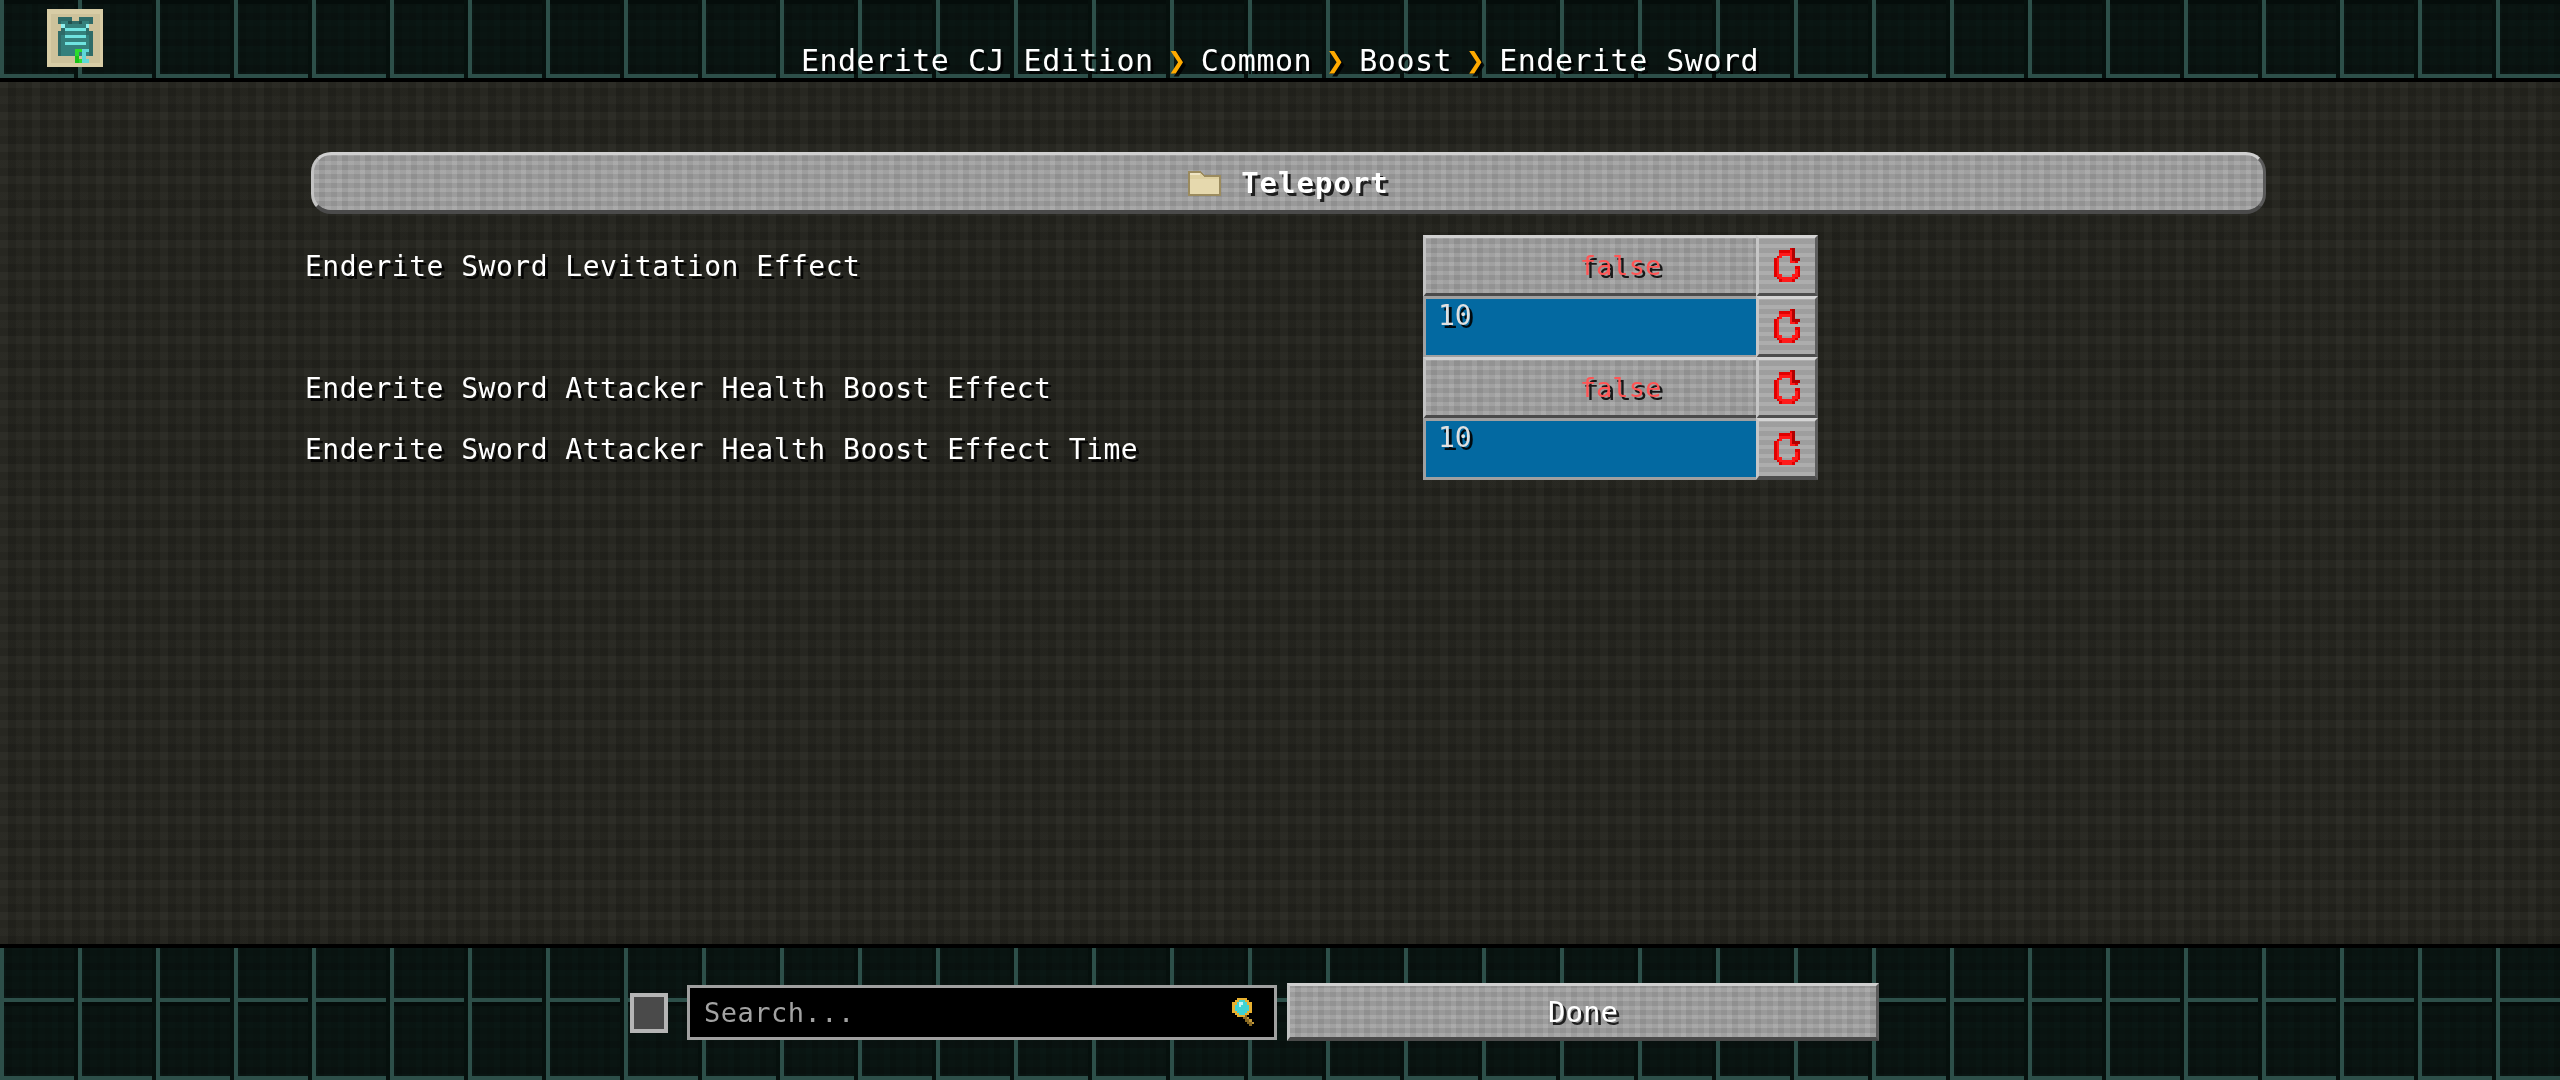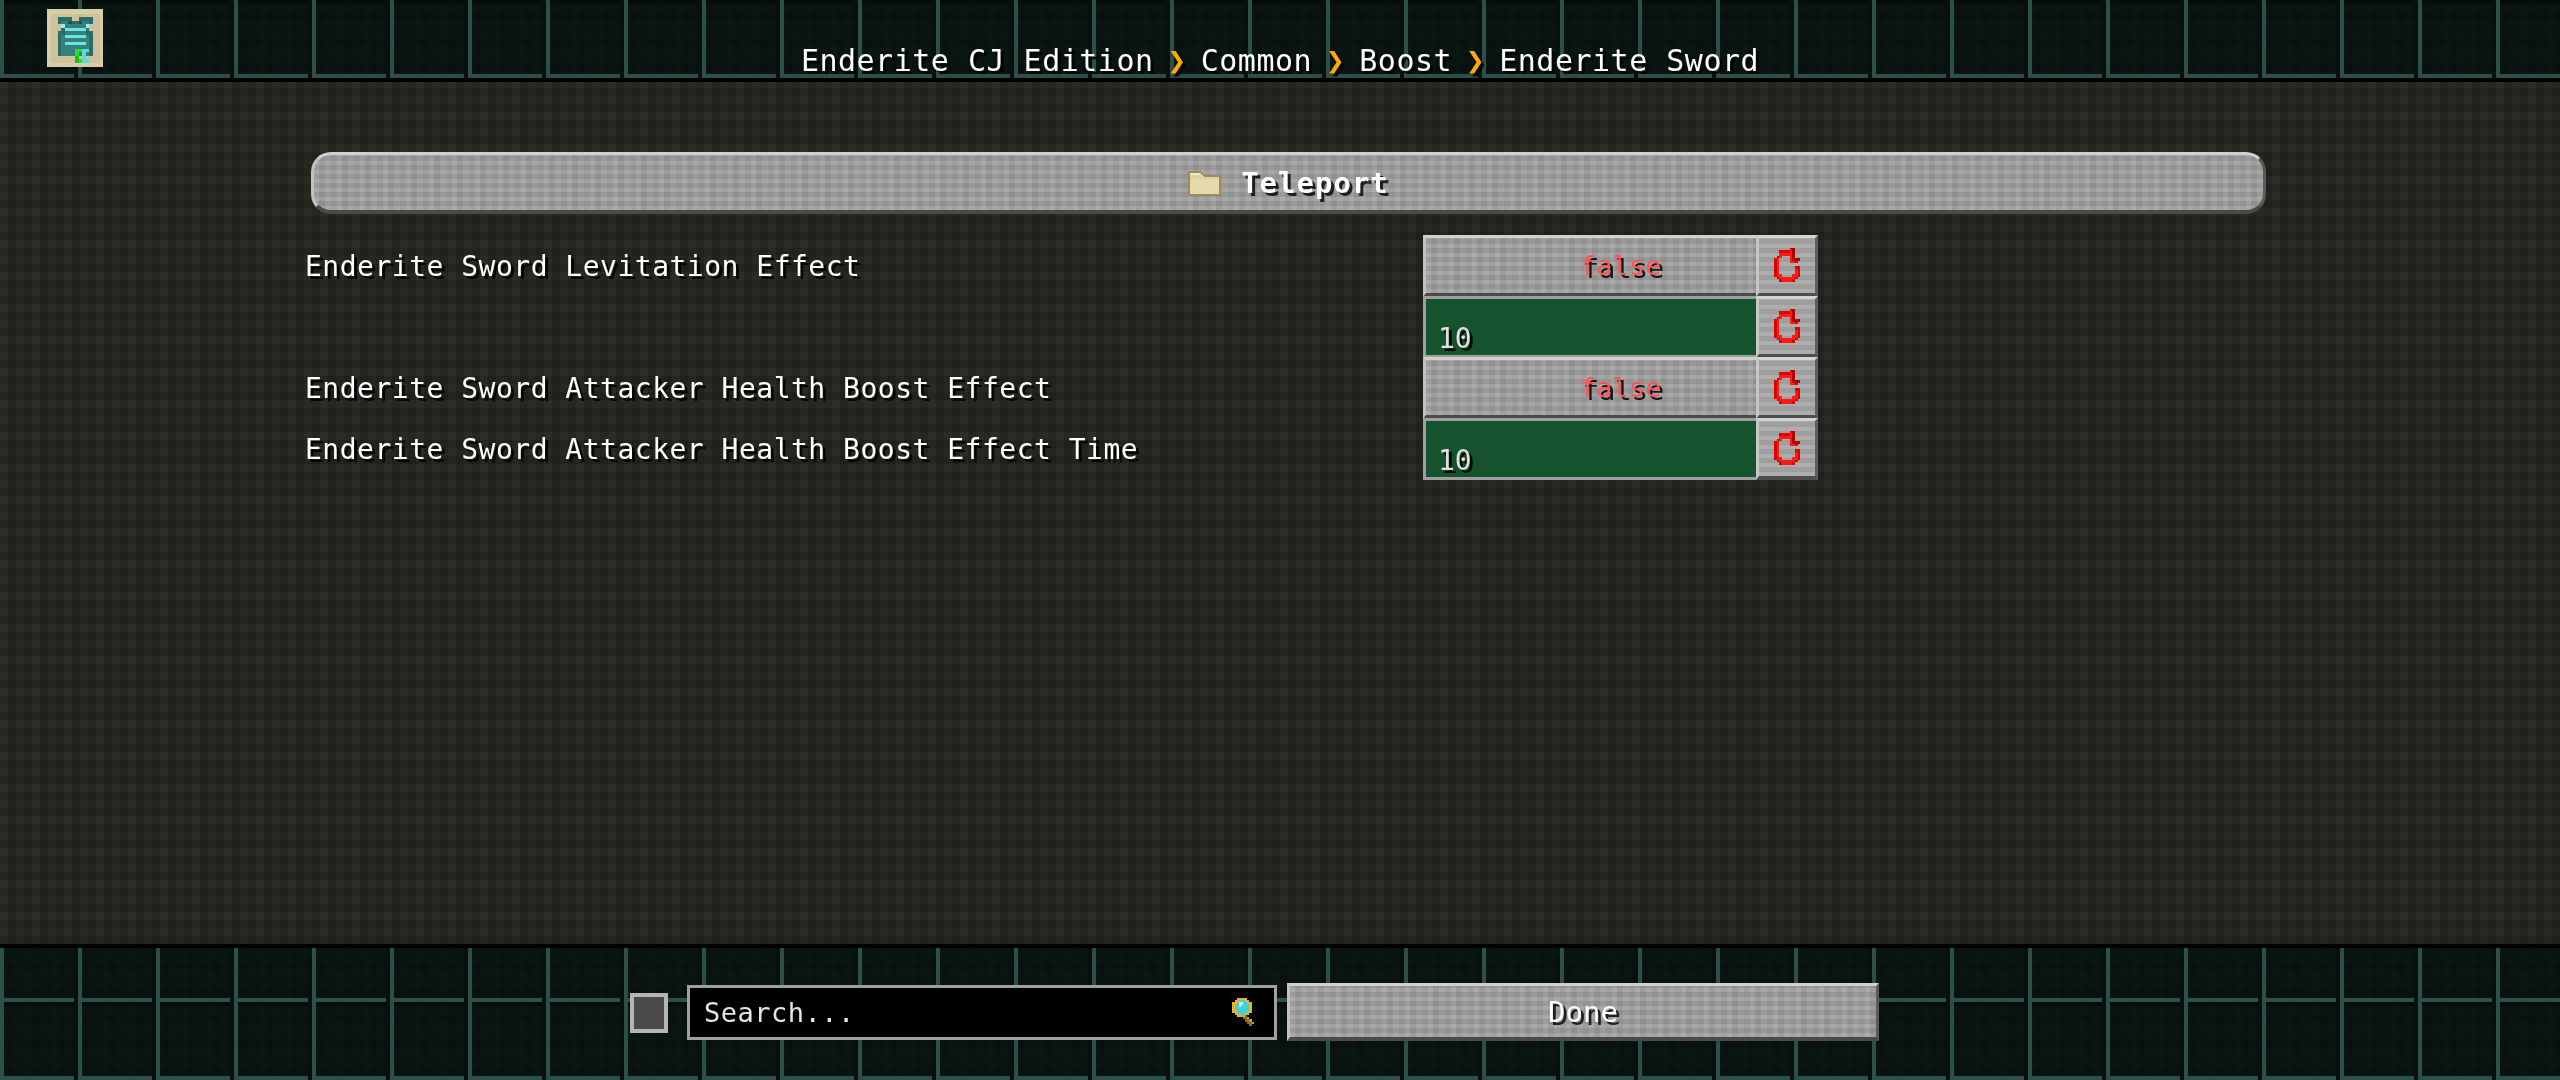--- a/index.html
+++ b/index.html
@@ -118,22 +118,22 @@
     width:62px; height:62px;
   }
 
   
   .bool-btn{ width:100%; height:100%; font-size:27px; }
   .bool-false{ color:#ff5555; text-shadow:3px 3px 0 rgba(0,0,0,.85); }
 
   
   .txt-field{
     width:100%; height:100%;
-    background:#14532d; border:3px solid #a0a0a0;
-    display:flex; align-items:flex-end;
+    background:#0369a1; border:3px solid #a0a0a0;
+    display:flex; align-items:flex-start;
     padding-left:12px;
     font-size:28px; color:#e0e0e0;
     text-shadow:3px 3px 0 rgba(0,0,0,.9);
     cursor:text;
   }
 
   
   .reset-btn{
     width:62px; height:62px;
     background:#a8a8a8;
@@ -160,21 +160,21 @@
   #search-field{
     position:absolute; left:687px; top:985px;
     width:590px; height:55px;
     background:#000;
     border:3px solid #a0a0a0;
     display:flex; align-items:center;
     padding:0 14px;
     cursor:text;
   }
   #search-placeholder{
-    flex:1; font-size:27px; color:#e5e5e5;
+    flex:1; font-size:27px; color:#a3a3a3;
     text-shadow:3px 3px 0 rgba(0,0,0,.9);
     letter-spacing:.5px;
   }
   #search-icon{ width:34px; height:34px; flex:none; }
   #search-icon svg{ display:block; }
 
   #done-btn{
     position:absolute; left:1287px; top:983px;
     width:592px; height:58px;
     font-size:29px;

